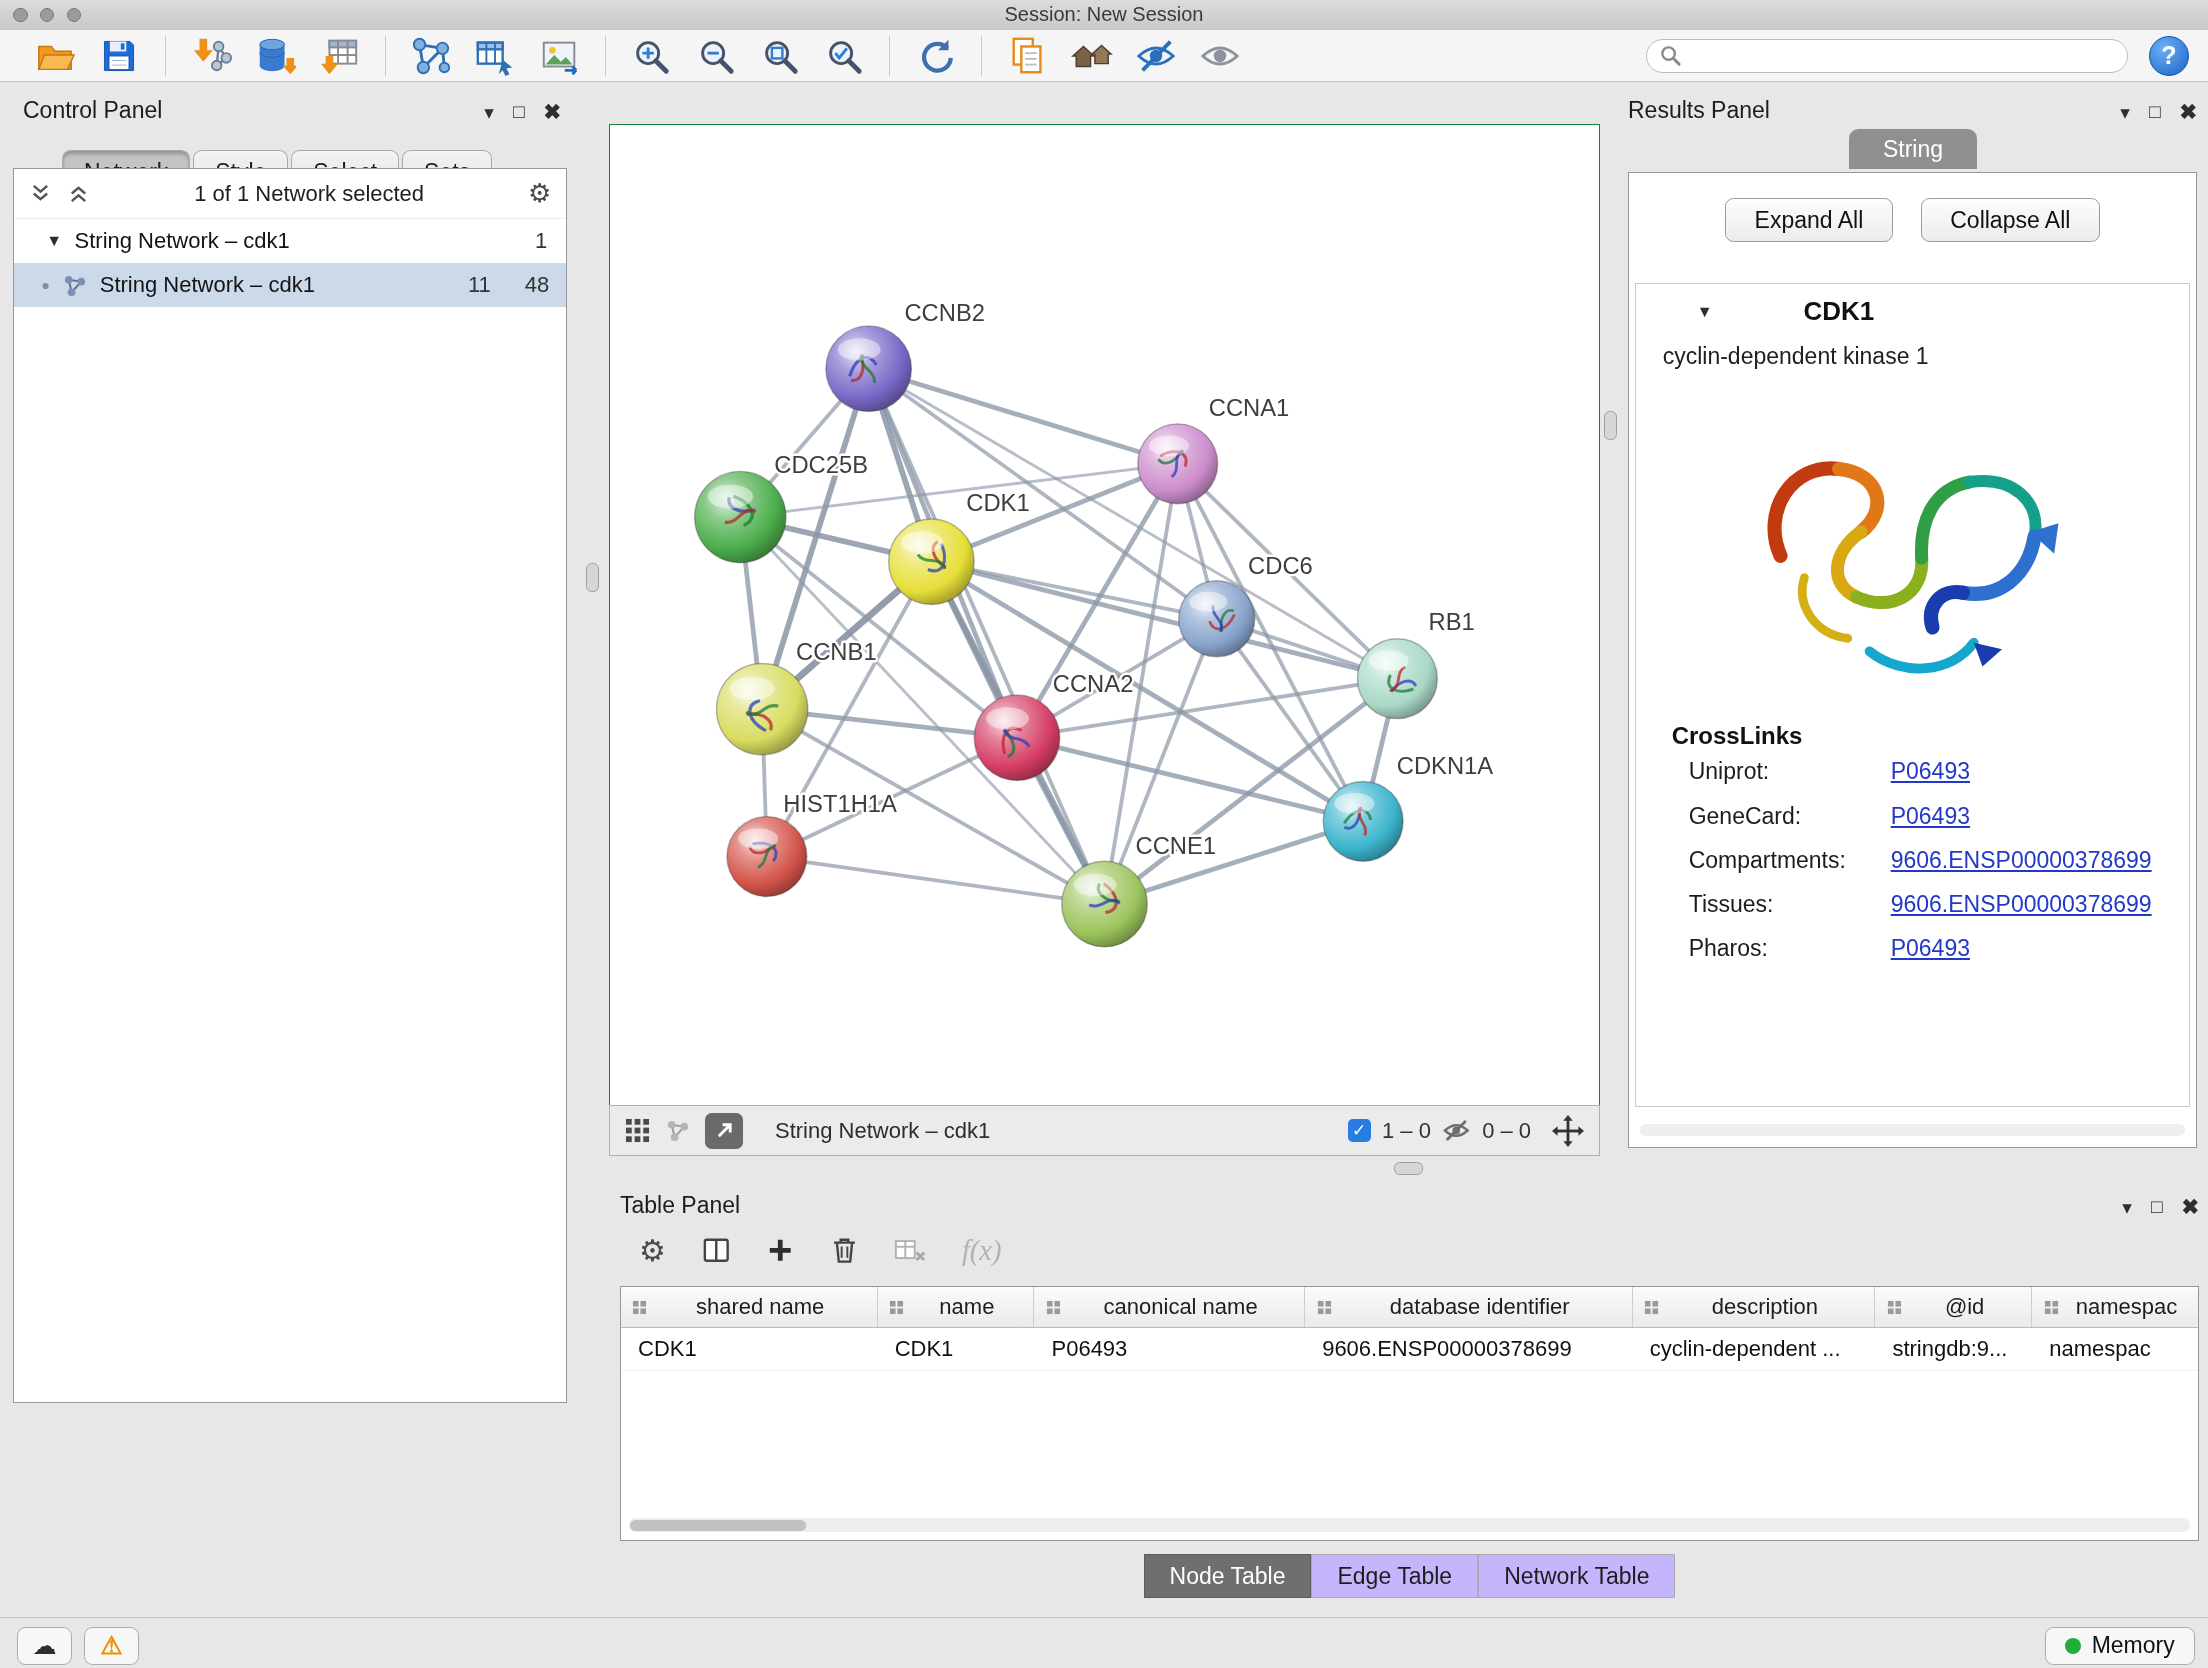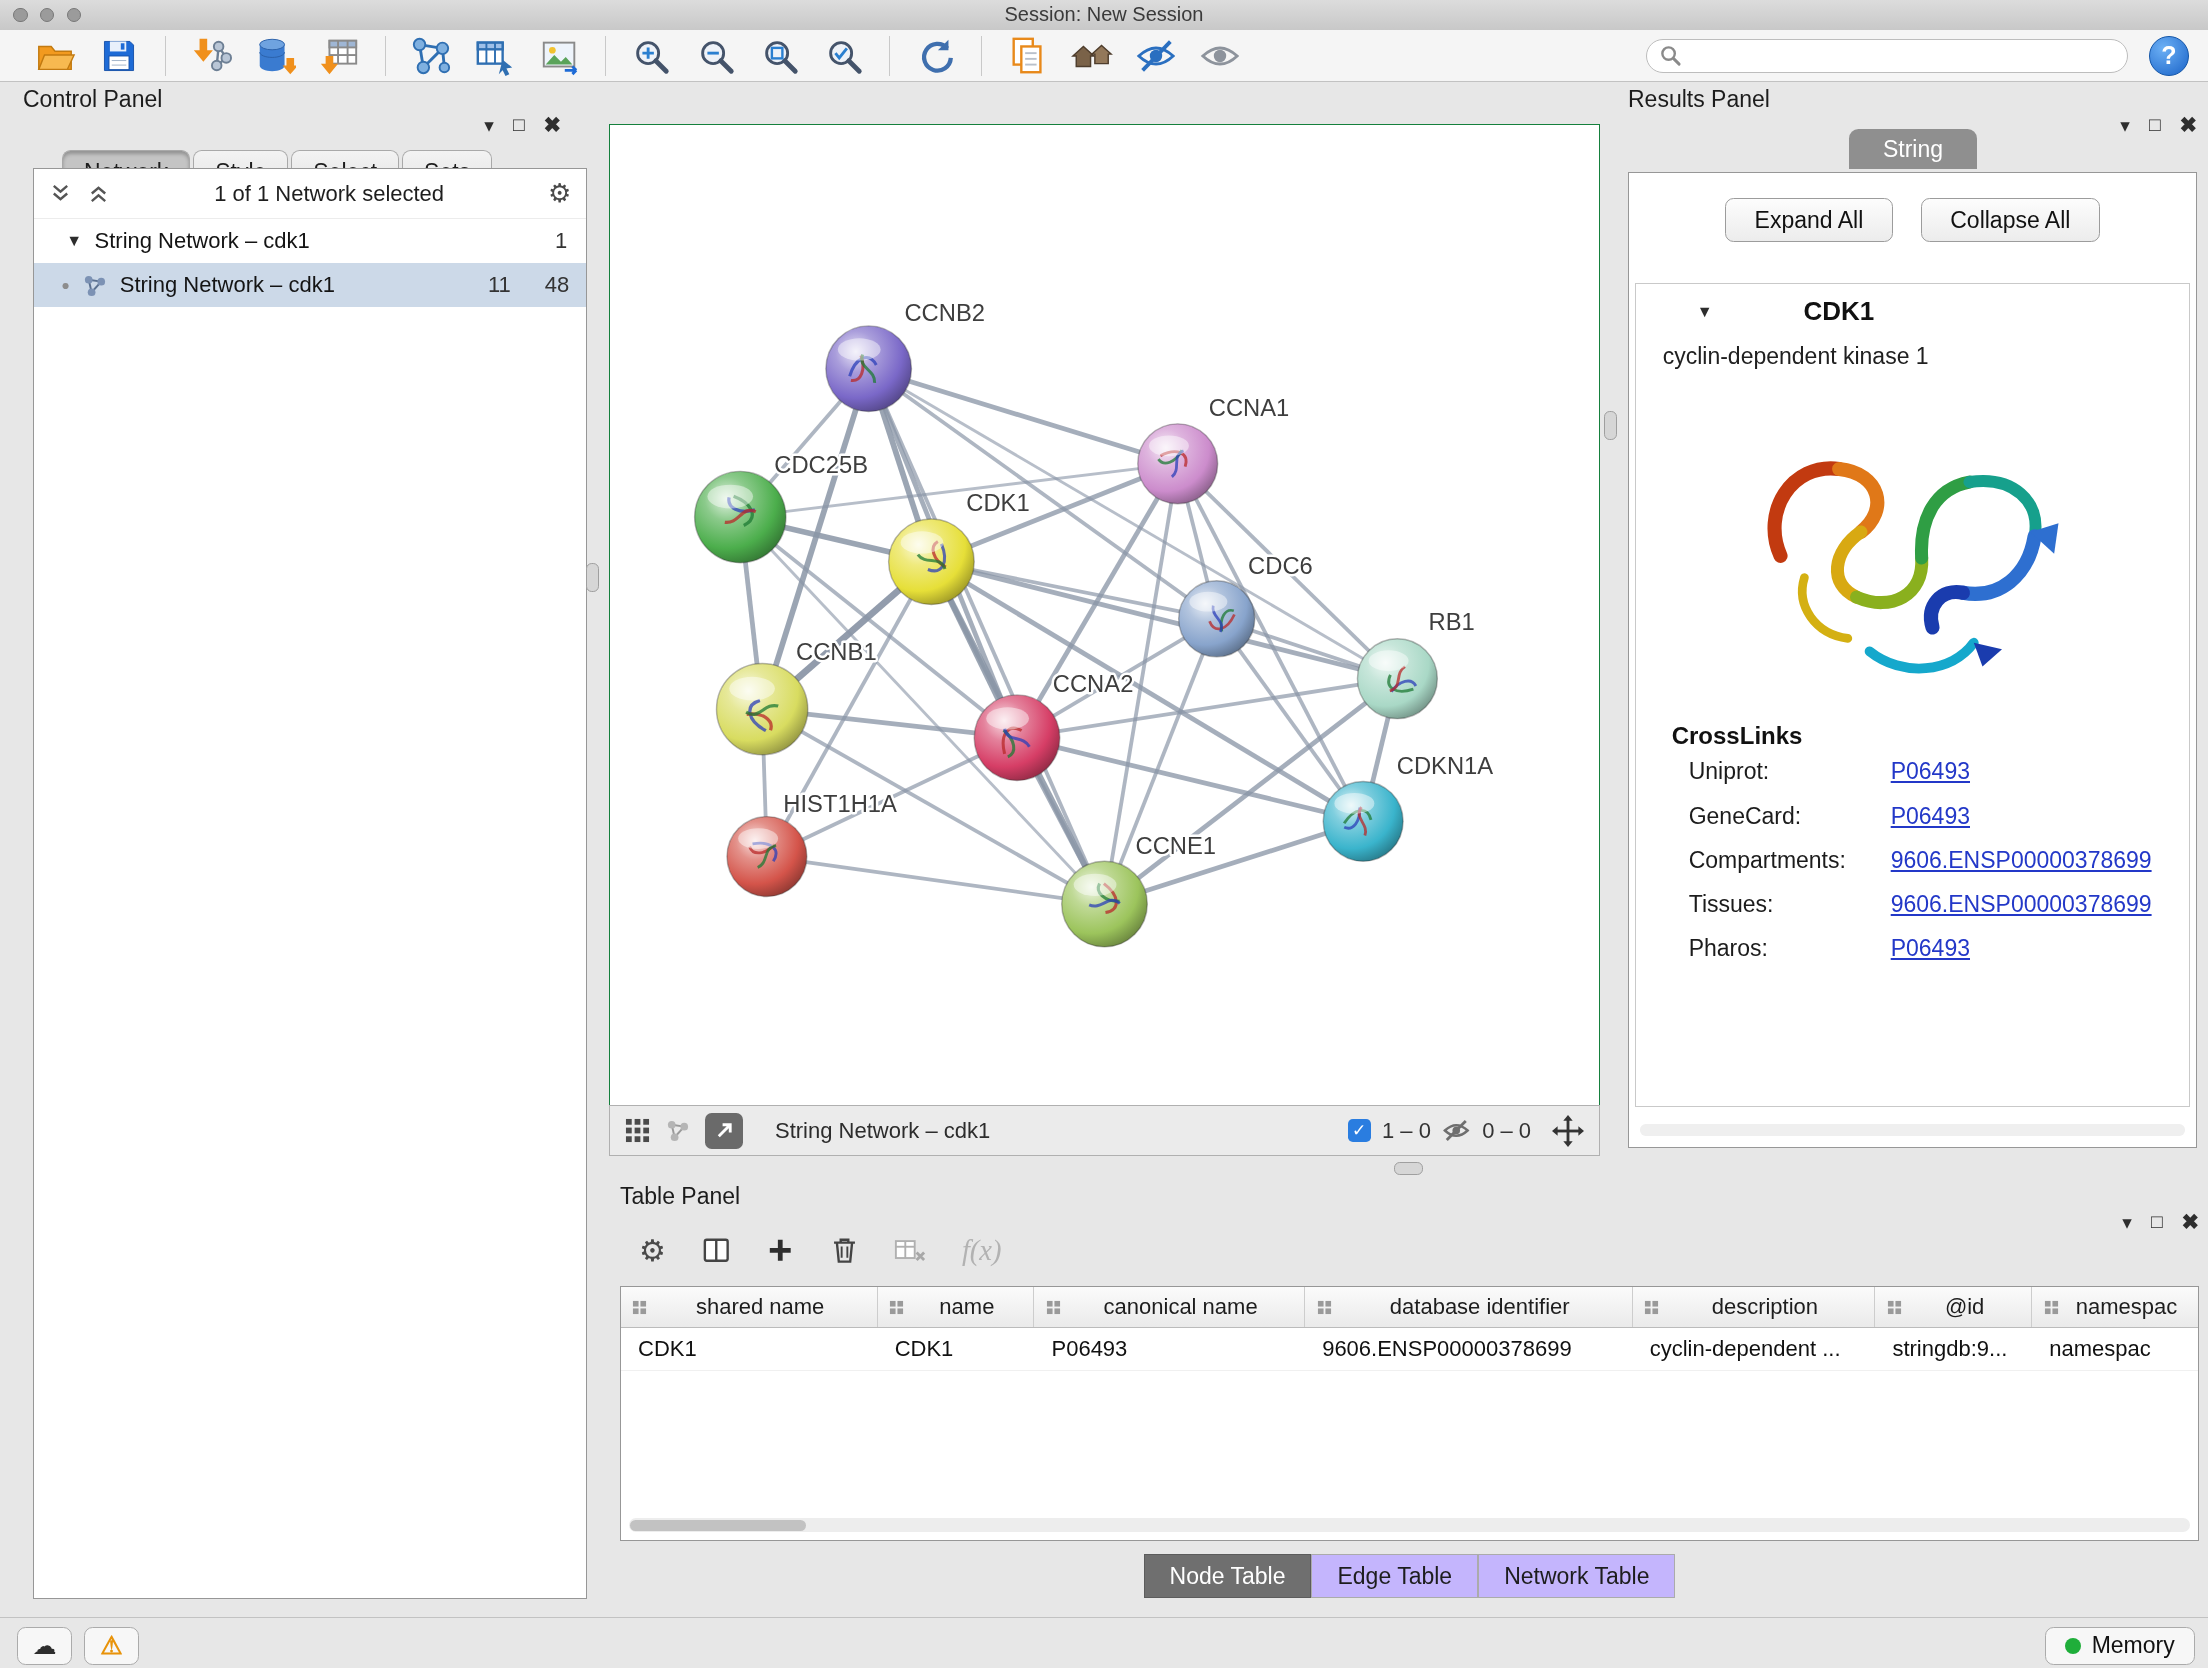--- a/index.html
+++ b/index.html
@@ -22,34 +22,34 @@
   .tb-sep{width:1px;height:40px;background:#c9c9c9;margin:0 13.3px;}
   .searchbox{margin-left:auto;width:457px;height:32px;border:1.9px solid #bdbdbd;border-radius:17px;
     background:#fff;display:flex;align-items:center;padding:0 11.4px;gap:7.6px;}
   .searchbox input{border:none;outline:none;flex:1;font-size:21px;background:transparent;
     font-family:"Liberation Sans",sans-serif;}
   .help-btn{width:40px;height:40px;border-radius:50%;border:1px solid #1255a8;margin:0 19px 0 21px;
     background:radial-gradient(circle at 35% 30%, #6cb0f5, #1a63c8);color:#fff;
     font-size:25px;font-weight:bold;display:flex;align-items:center;justify-content:center;cursor:pointer;}
 
   
-  .panel-header{position:absolute;display:flex;align-items:flex-start;font-size:23px;color:#1c1c1c;flex-direction:column;}
+  .panel-header{position:absolute;display:flex;align-items:flex-end;font-size:23px;color:#1c1c1c;}
   .win-icons{margin-left:auto;display:flex;gap:19px;align-items:center;font-size:19px;color:#2e2e2e;}
   .win-icons span{cursor:pointer;}
   .wi-close{font-size:21px;font-weight:bold;}
 
   
   .cp-header{left:23px;top:86px;width:538px;height:38px;}
   .cp-tabs{position:absolute;left:62px;top:127px;display:flex;margin-top:23px;}
   .cp-tab{height:42px;padding:0 21px;display:flex;align-items:center;font-size:23px;color:#1d1d1d;
     background:linear-gradient(#f3f3f3,#e2e2e2);border:1px solid #a9a9a9;border-bottom:none;
     border-radius:8.6px 8.6px 0 0;margin-right:2.9px;cursor:pointer;}
   .cp-tab.selected{background:#c4c4c4;box-shadow:inset 0 2.9px 3.8px rgba(0,0,0,.25);}
-  .cp-box{position:absolute;left:13.3px;top:168px;width:554px;height:1431px;background:#fff;
-    border:1px solid #979797;box-sizing:border-box;margin-left:20px;}
+  .cp-box{position:absolute;left:13.3px;top:168px;width:554px;height:1235px;background:#fff;
+    border:1px solid #979797;box-sizing:border-box;}
   .cp-strip{height:49px;display:flex;align-items:center;gap:15px;padding:0 15px;border-bottom:1px solid #ececec;}
   .cp-status{flex:1;text-align:center;font-size:22px;color:#1e1e1e;}
   .gear-glyph{font-size:26px;color:#4a4a4a;cursor:pointer;}
   .tree-row{height:44px;display:flex;align-items:center;gap:12.4px;font-size:22px;color:#141414;}
   .tree-root{padding-left:32px;}
   .tree-child{padding-left:27px;background:#ccd9e8;}
   .tree-count{margin-left:auto;padding-right:19px;color:#333;}
   .tree-counts{margin-left:auto;display:flex;gap:34px;padding-right:17px;color:#333;}
   .disc{font-size:16px;color:#2d2d2d;}
   .bullet{font-size:14.3px;color:#8d8d8d;}

